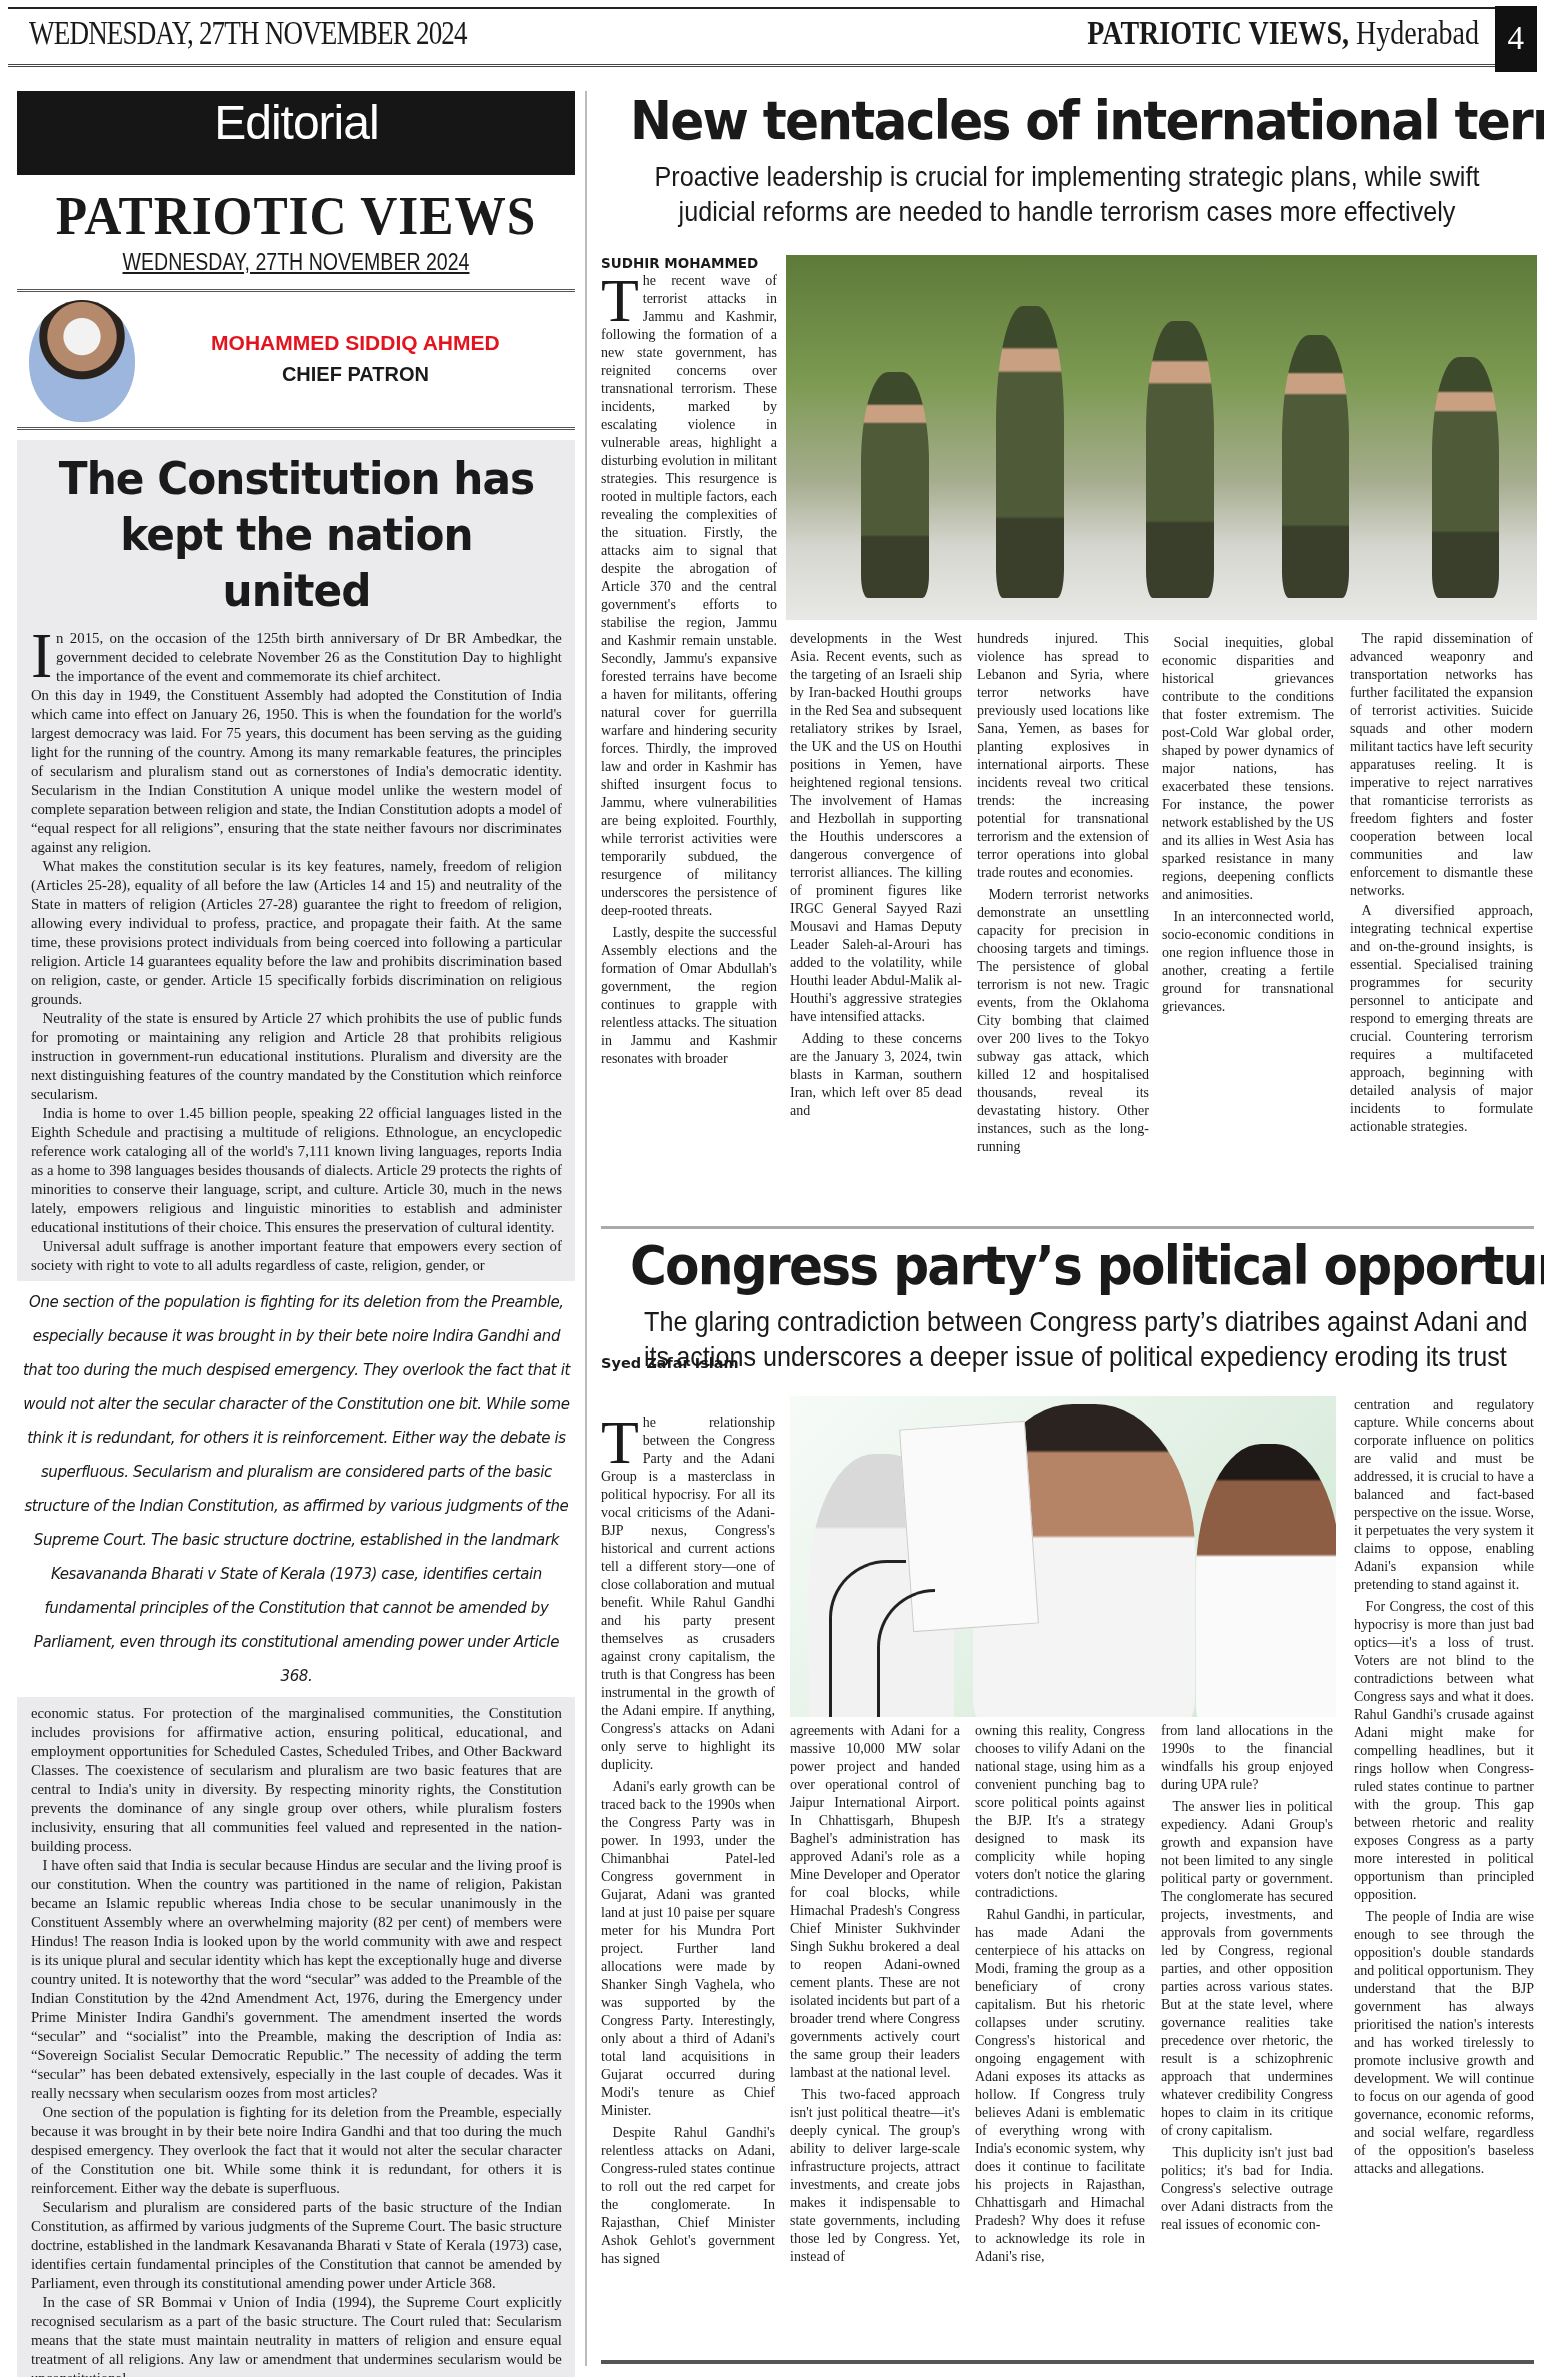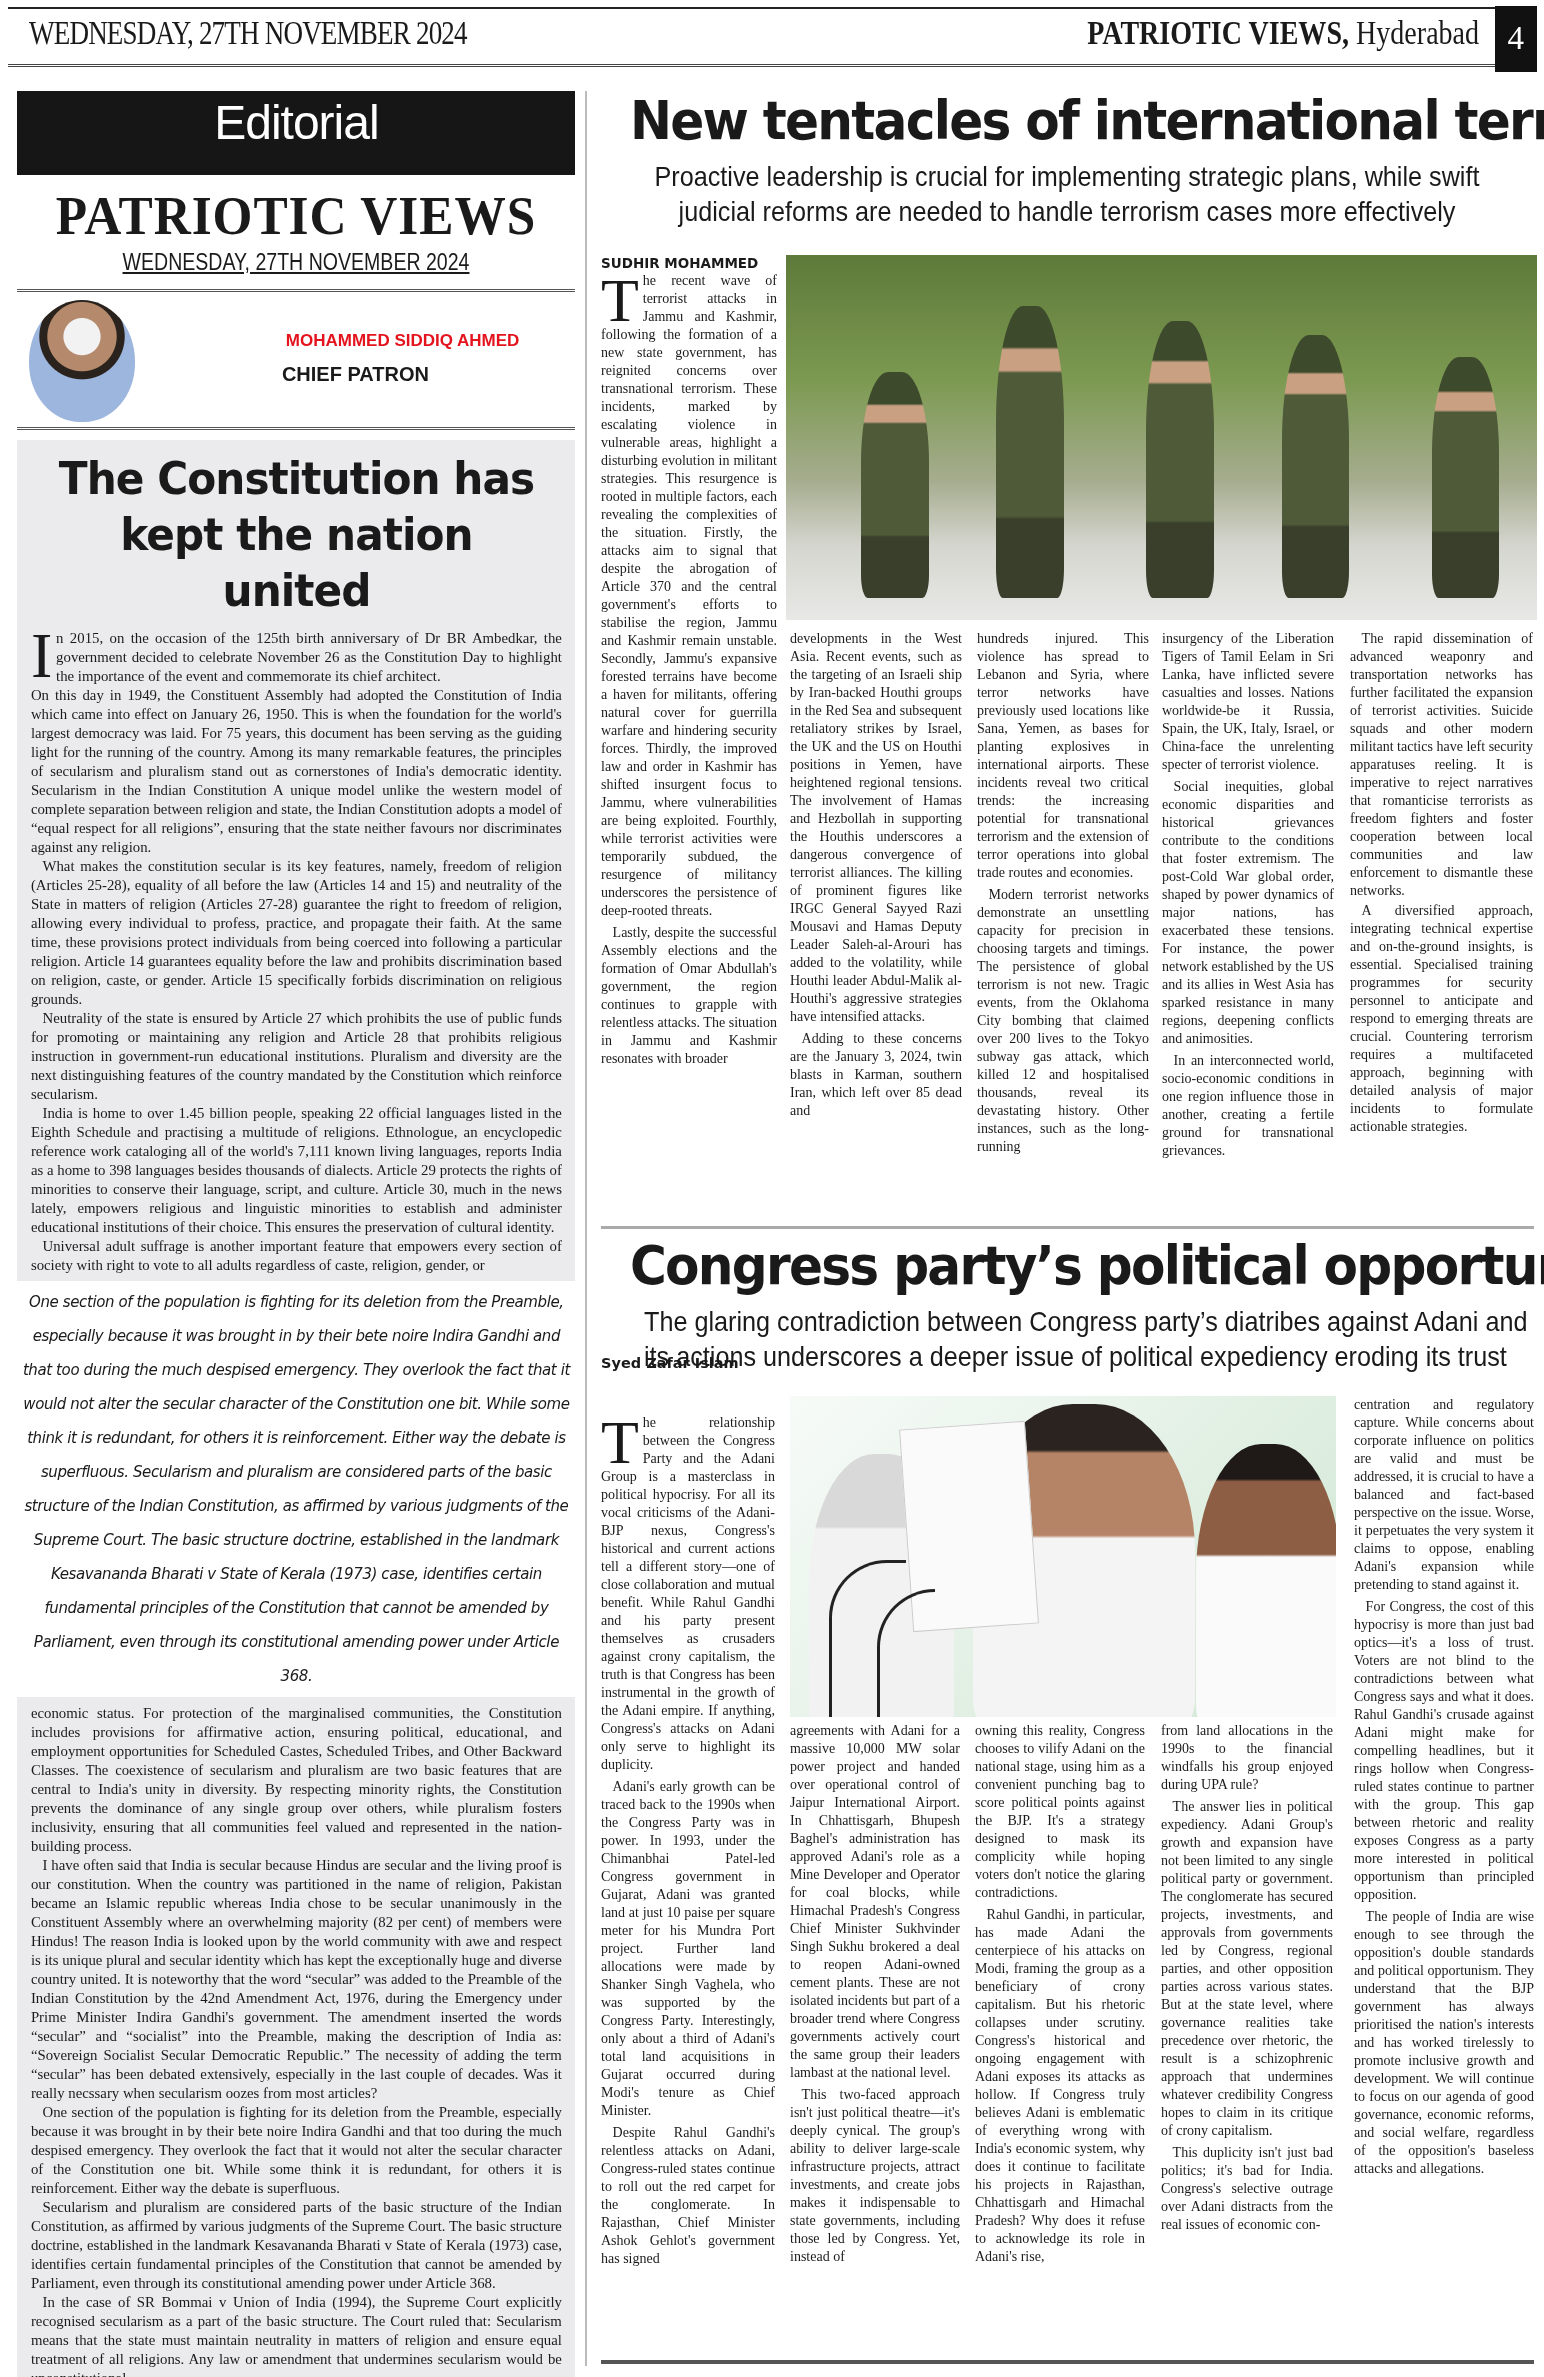--- a/index.html
+++ b/index.html
@@ -11,21 +11,21 @@
 .mh-paper b{font-weight:bold}
 .mh-page{position:absolute;right:0;top:-2.9px;width:42px;height:66px;background:#111;color:#fff;font-size:33px;text-align:center;line-height:64px}
 
 .leftcol{position:absolute;left:17.4px;top:91px;width:558px}
 .ed-band{background:#161616;color:#fff;height:84px;text-align:center;font-family:"Liberation Sans","DejaVu Sans",sans-serif;font-size:48px;line-height:64px;letter-spacing:-1px}
 .ed-paper{text-align:center;font-family:"Liberation Serif",serif;font-weight:bold;font-size:54px;margin-top:9.7px;letter-spacing:1px;transform:scaleX(.95)}
 .ed-date{text-align:center;font-family:"Liberation Sans",sans-serif;font-size:23px;text-decoration:underline;transform:scaleX(.85);margin-top:1.9px}
 .rule2{border-top:3.9px double #555;margin-top:13.5px}
 .patron{position:relative;height:135px}
 .avatar{position:absolute;left:11.6px;top:7.7px;width:106px;height:122px;border-radius:50% 50% 48% 48%;background:radial-gradient(circle at 50% 30%,#f2f2f2 0 18%,#b58a6c 19% 34%,#2a221d 35% 42%,#9db6dd 43% 100%)}
-.patron-name{position:absolute;left:174px;top:39px;width:328px;text-align:right;color:#e3141e;font-family:"Liberation Sans",sans-serif;font-weight:bold;font-size:17px}
+.patron-name{position:absolute;left:174px;top:39px;width:328px;text-align:center;color:#e3141e;font-family:"Liberation Sans",sans-serif;font-weight:bold;font-size:21px}
 .patron-role{position:absolute;left:174px;top:71px;width:328px;text-align:center;font-family:"Liberation Sans",sans-serif;font-weight:bold;font-size:20px}
 .gray-box{background:#ebebed;padding:11.6px 13.5px 5.8px 13.5px}
 .ed-head{text-align:center;font-family:"DejaVu Sans","Liberation Sans",sans-serif;font-weight:bold;font-size:44px;line-height:56px;letter-spacing:-1px;transform:scaleX(.96)}
 .ed-body{font-size:14.8px;line-height:19px;text-align:justify;hyphens:auto}
 .ed-body p{text-indent:11.6px}
 .ed-body p.first{text-indent:0}
 .dropcap{float:left;font-size:64px;line-height:50px;margin:1.9px 3.9px 0 0}
 .pull{padding:3.9px 3.9px;text-align:center;font-family:"DejaVu Sans",sans-serif;font-style:italic;font-size:15px;line-height:34px;letter-spacing:-0.4px}
 
 .vline{position:absolute;left:585px;top:91px;width:1.9px;height:2275px;background:#bbb}
@@ -120,21 +120,20 @@
 </div>
 <div class="col" style="left:790px;top:630px;width:172px">
   <p class="first">developments in the West Asia. Recent events, such as the targeting of an Israeli ship by Iran-backed Houthi groups in the Red Sea and subsequent retaliatory strikes by Israel, the UK and the US on Houthi positions in Yemen, have heightened regional tensions. The involvement of Hamas and Hezbollah in supporting the Houthis underscores a dangerous convergence of terrorist alliances. The killing of prominent figures like IRGC General Sayyed Razi Mousavi and Hamas Deputy Leader Saleh-al-Arouri has added to the volatility, while Houthi leader Abdul-Malik al-Houthi's aggressive strategies have intensified attacks.</p>
   <p style="margin-top:3.9px">Adding to these concerns are the January 3, 2024, twin blasts in Karman, southern Iran, which left over 85 dead and</p>
 </div>
 <div class="col" style="left:977px;top:630px;width:172px">
   <p class="first">hundreds injured. This violence has spread to Lebanon and Syria, where terror networks have previously used locations like Sana, Yemen, as bases for planting explosives in international airports. These incidents reveal two critical trends: the increasing potential for transnational terrorism and the extension of terror operations into global trade routes and economies.</p>
   <p style="margin-top:3.9px">Modern terrorist networks demonstrate an unsettling capacity for precision in choosing targets and timings. The persistence of global terrorism is not new. Tragic events, from the Oklahoma City bombing that claimed over 200 lives to the Tokyo subway gas attack, which killed 12 and hospitalised thousands, reveal its devastating history. Other instances, such as the long-running</p>
 </div>
 <div class="col" style="left:1162px;top:630px;width:172px">
-  <p class="first">insurgency of the Liberation Tigers of Tamil Eelam in Sri Lanka, have inflicted severe casualties and losses. Nations worldwide-be it Russia, Spain, the UK, Italy, Israel, or China-face the unrelenting specter of terrorist violence.</p>
   <p style="margin-top:3.9px">Social inequities, global economic disparities and historical grievances contribute to the conditions that foster extremism. The post-Cold War global order, shaped by power dynamics of major nations, has exacerbated these tensions. For instance, the power network established by the US and its allies in West Asia has sparked resistance in many regions, deepening conflicts and animosities.</p>
   <p style="margin-top:3.9px">In an interconnected world, socio-economic conditions in one region influence those in another, creating a fertile ground for transnational grievances.</p>
 </div>
 <div class="col" style="left:1350px;top:630px;width:183px">
   <p>The rapid dissemination of advanced weaponry and transportation networks has further facilitated the expansion of terrorist activities. Suicide squads and other modern militant tactics have left security apparatuses reeling. It is imperative to reject narratives that romanticise terrorists as freedom fighters and foster cooperation between local communities and law enforcement to dismantle these networks.</p>
   <p style="margin-top:2px">A diversified approach, integrating technical expertise and on-the-ground insights, is essential. Specialised training programmes for security personnel to anticipate and respond to emerging threats are crucial. Countering terrorism requires a multifaceted approach, beginning with detailed analysis of major incidents to formulate actionable strategies.</p>
 </div>
 
 <div class="hr" style="left:601px;top:1226px;width:933px;height:2.9px"></div>
 

